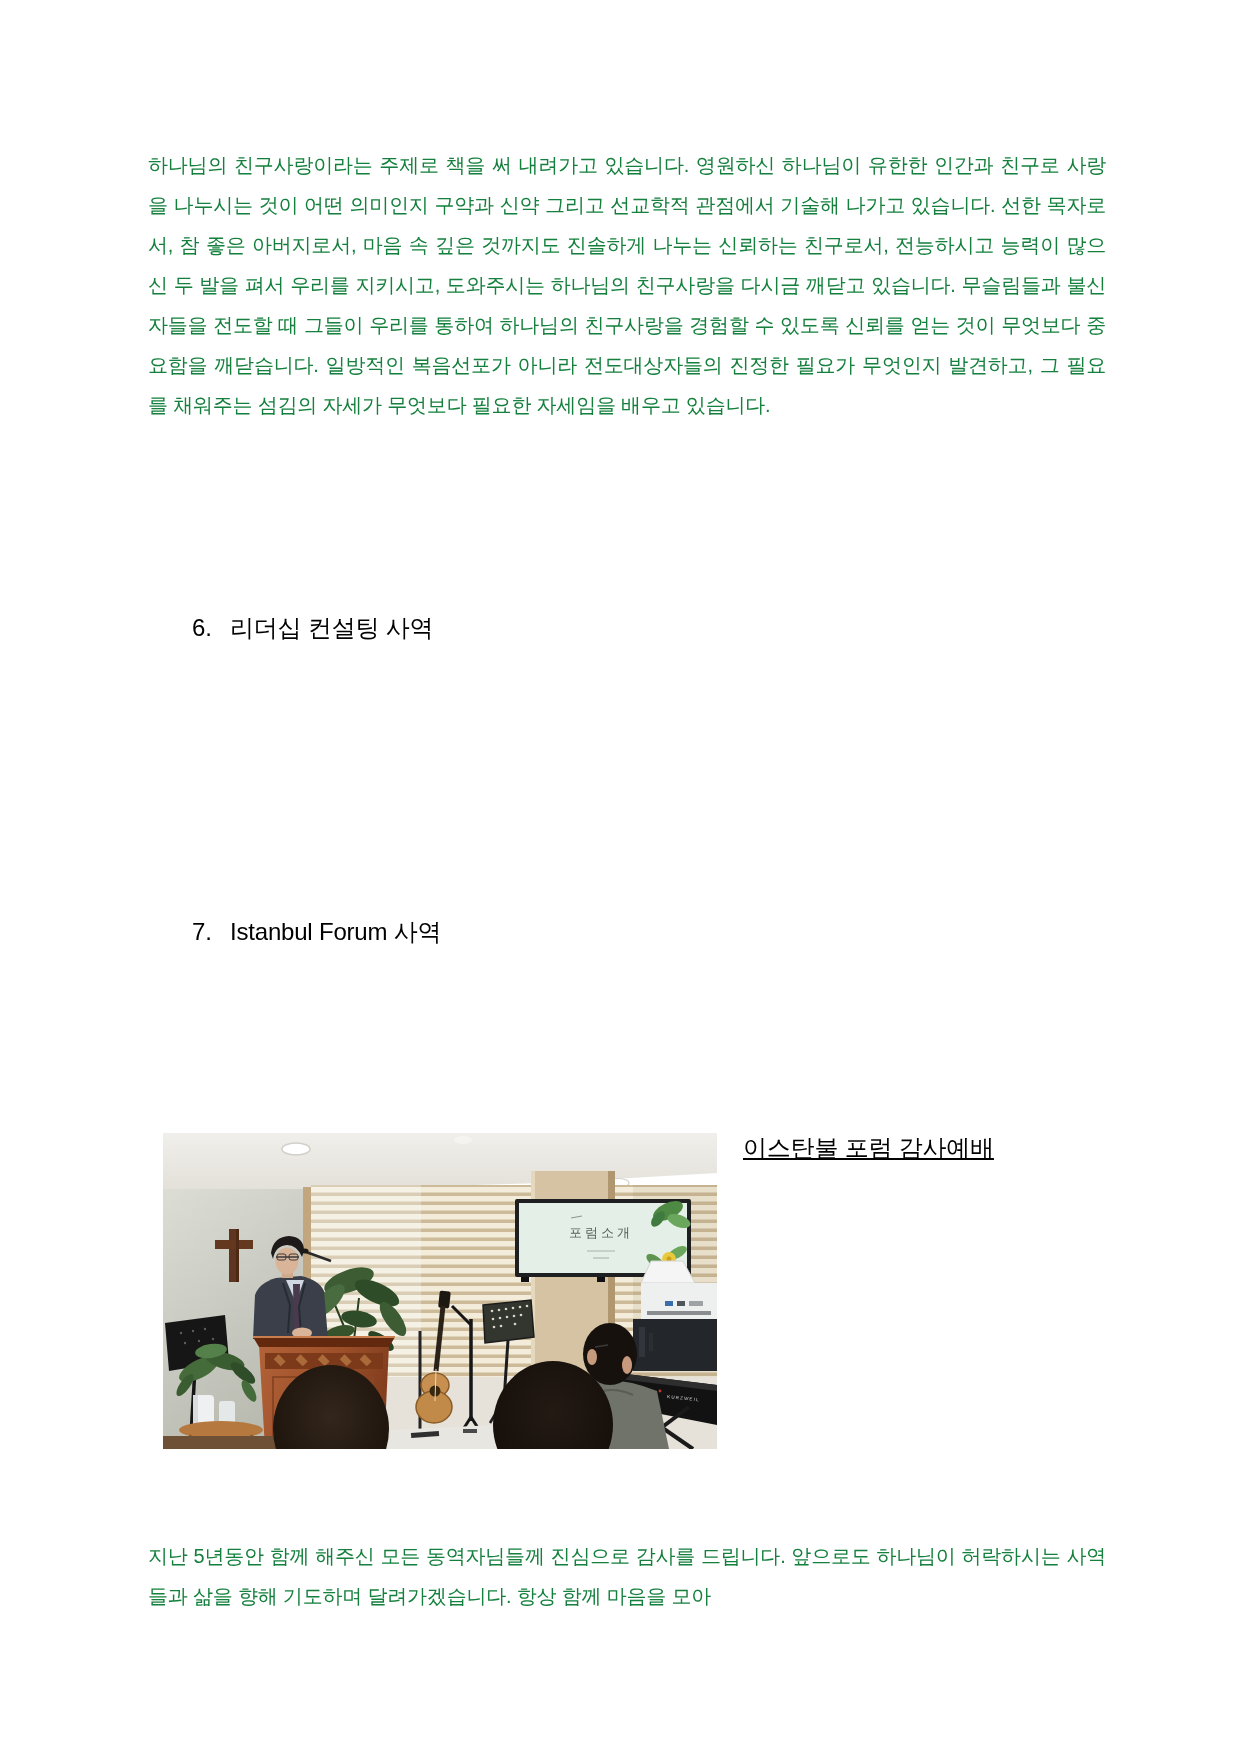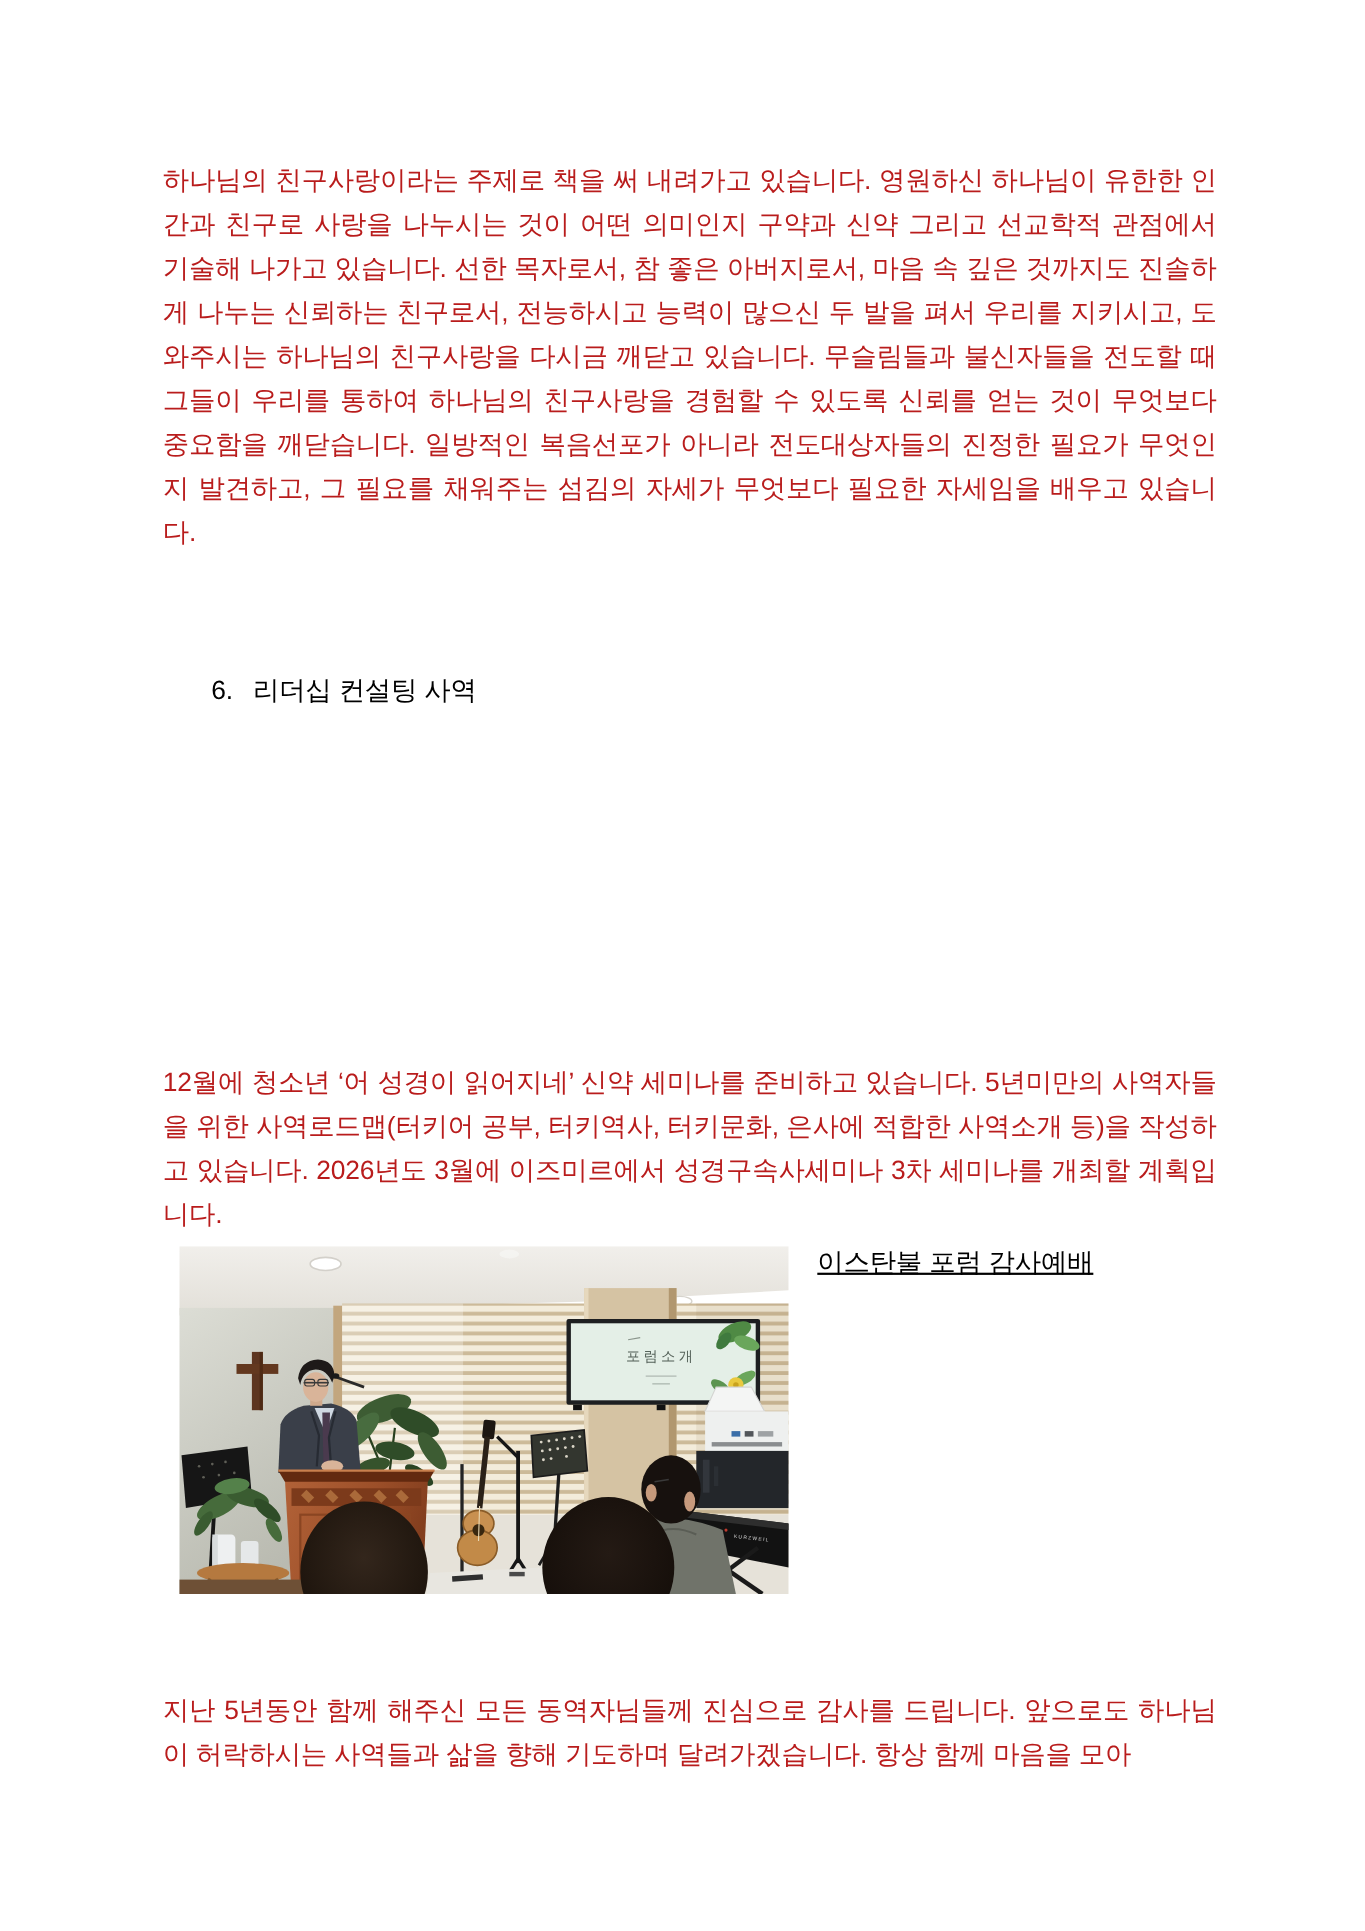--- a/index.html
+++ b/index.html
@@ -8,27 +8,27 @@
     width:1241px;height:1755px;
     background:#ffffff;
     color:#000000;
     font-family:"Liberation Sans","DejaVu Sans",sans-serif;
     overflow:hidden;
   }
   .body-text{
     position:absolute;
     left:148px;width:958px;
     margin:0;
-    font-size:24px;
+    font-size:20px;
     line-height:40px;
     text-align:justify;
     text-align-last:left;
     letter-spacing:-0.2px;
     word-break:normal;
-    color:#b91c1c;
+    color:#15803d;
   }
   .heading{
     position:absolute;
     left:148px;
     margin:0;
     font-size:24px;
     line-height:40px;
     letter-spacing:-0.2px;
     white-space:nowrap;
   }
@@ -66,22 +66,24 @@
 
 <div class="page">
 
   <p class="body-text para-intro">하나님의 친구사랑이라는 주제로 책을 써 내려가고 있습니다. 영원하신 하나님이 유한한 인간과 친구로 사랑을 나누시는 것이 어떤 의미인지 구약과 신약 그리고 선교학적 관점에서 기술해 나가고 있습니다. 선한 목자로서, 참 좋은 아버지로서, 마음 속 깊은 것까지도 진솔하게 나누는 신뢰하는 친구로서, 전능하시고 능력이 많으신 두 발을 펴서 우리를 지키시고, 도와주시는 하나님의 친구사랑을 다시금 깨닫고 있습니다. 무슬림들과 불신자들을 전도할 때 그들이 우리를 통하여 하나님의 친구사랑을 경험할 수 있도록 신뢰를 얻는 것이 무엇보다 중요함을 깨닫습니다. 일방적인 복음선포가 아니라 전도대상자들의 진정한 필요가 무엇인지 발견하고, 그 필요를 채워주는 섬김의 자세가 무엇보다 필요한 자세임을 배우고 있습니다.</p>
 
   <h2 class="heading heading-6" style="font-weight:normal;">
     <span class="num">6.</span><span>리더십 컨설팅 사역</span>
   </h2>
 
 
-
-  <p class="body-text para-7">12월에 청소년 ‘어 성경이 읽어지네’ 신약 세미나를 준비하고 있습니다. 5년미만의 사역자들을 위한 사역로드맵(터키어 공부, 터키역사, 터키문화, 은사에 적합한 사역소개 등)을 작성하고 있습니다. 2026년도 3월에 이즈미르에서 성경구속사세미나 3차 세미나를 개최할 계획입니다.</p>
+  <h2 class="heading heading-7" style="font-weight:normal;">
+    <span class="num">7.</span><span>Istanbul Forum 사역</span>
+  </h2>
+
 
   <div class="photo-row">
     <svg class="photo-svg" viewBox="0 0 554 316" xmlns="http://www.w3.org/2000/svg">
       <defs>
         <linearGradient id="ceilGrad" x1="0" y1="0" x2="0" y2="1">
           <stop offset="0" stop-color="#f1efeb"></stop>
             <stop offset="1" stop-color="#e2dfd8"></stop>
         </linearGradient>
         <linearGradient id="wallGrad" x1="0" y1="0" x2="0.4" y2="1">
           <stop offset="0" stop-color="#dcddd5"></stop>

